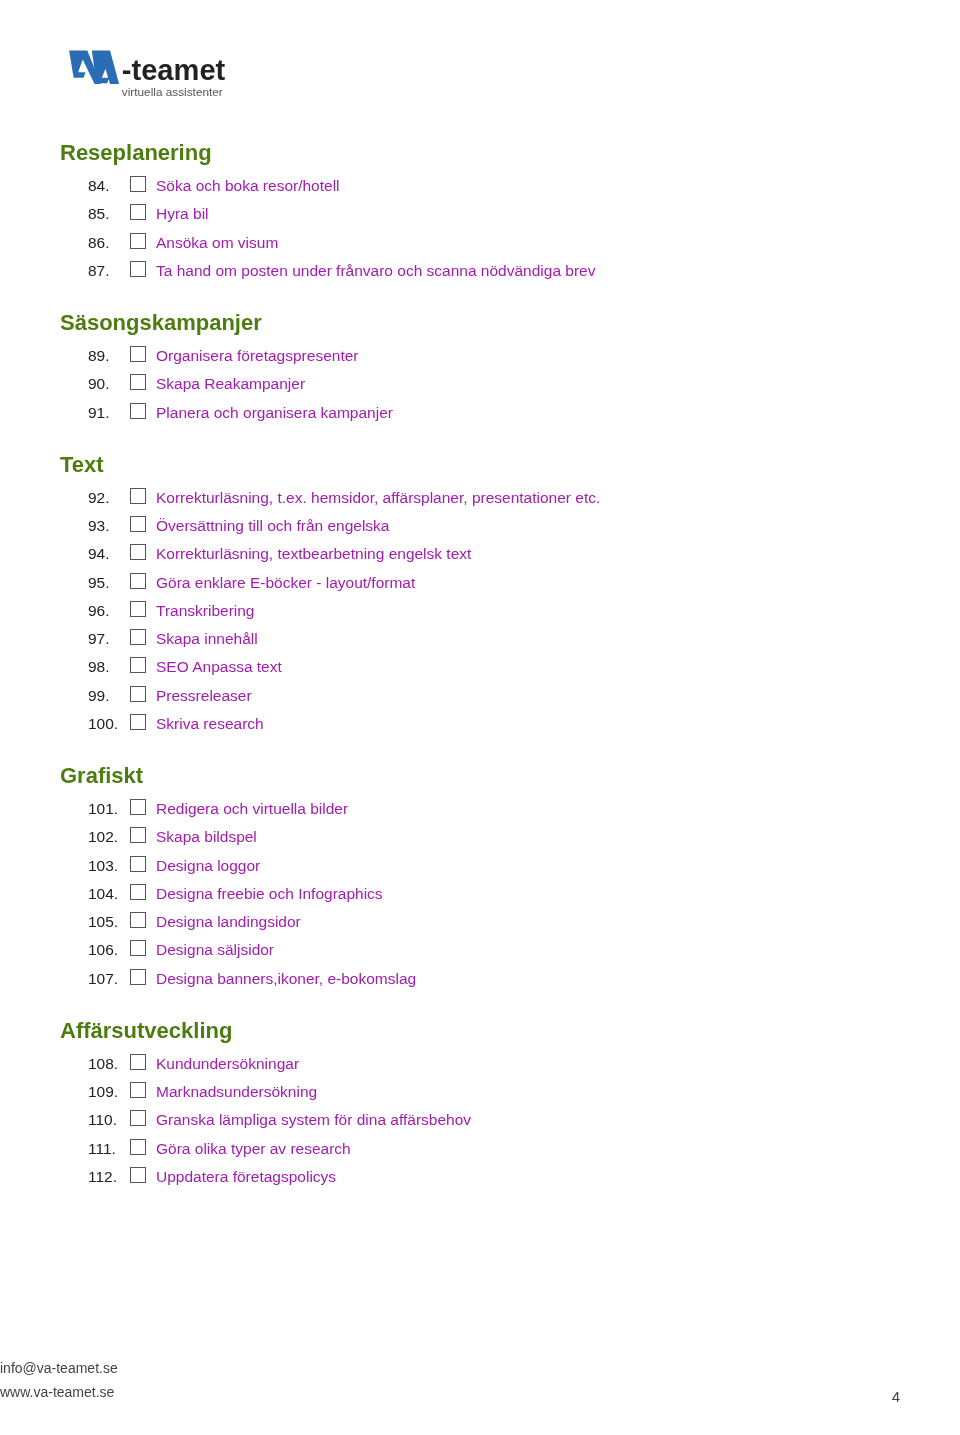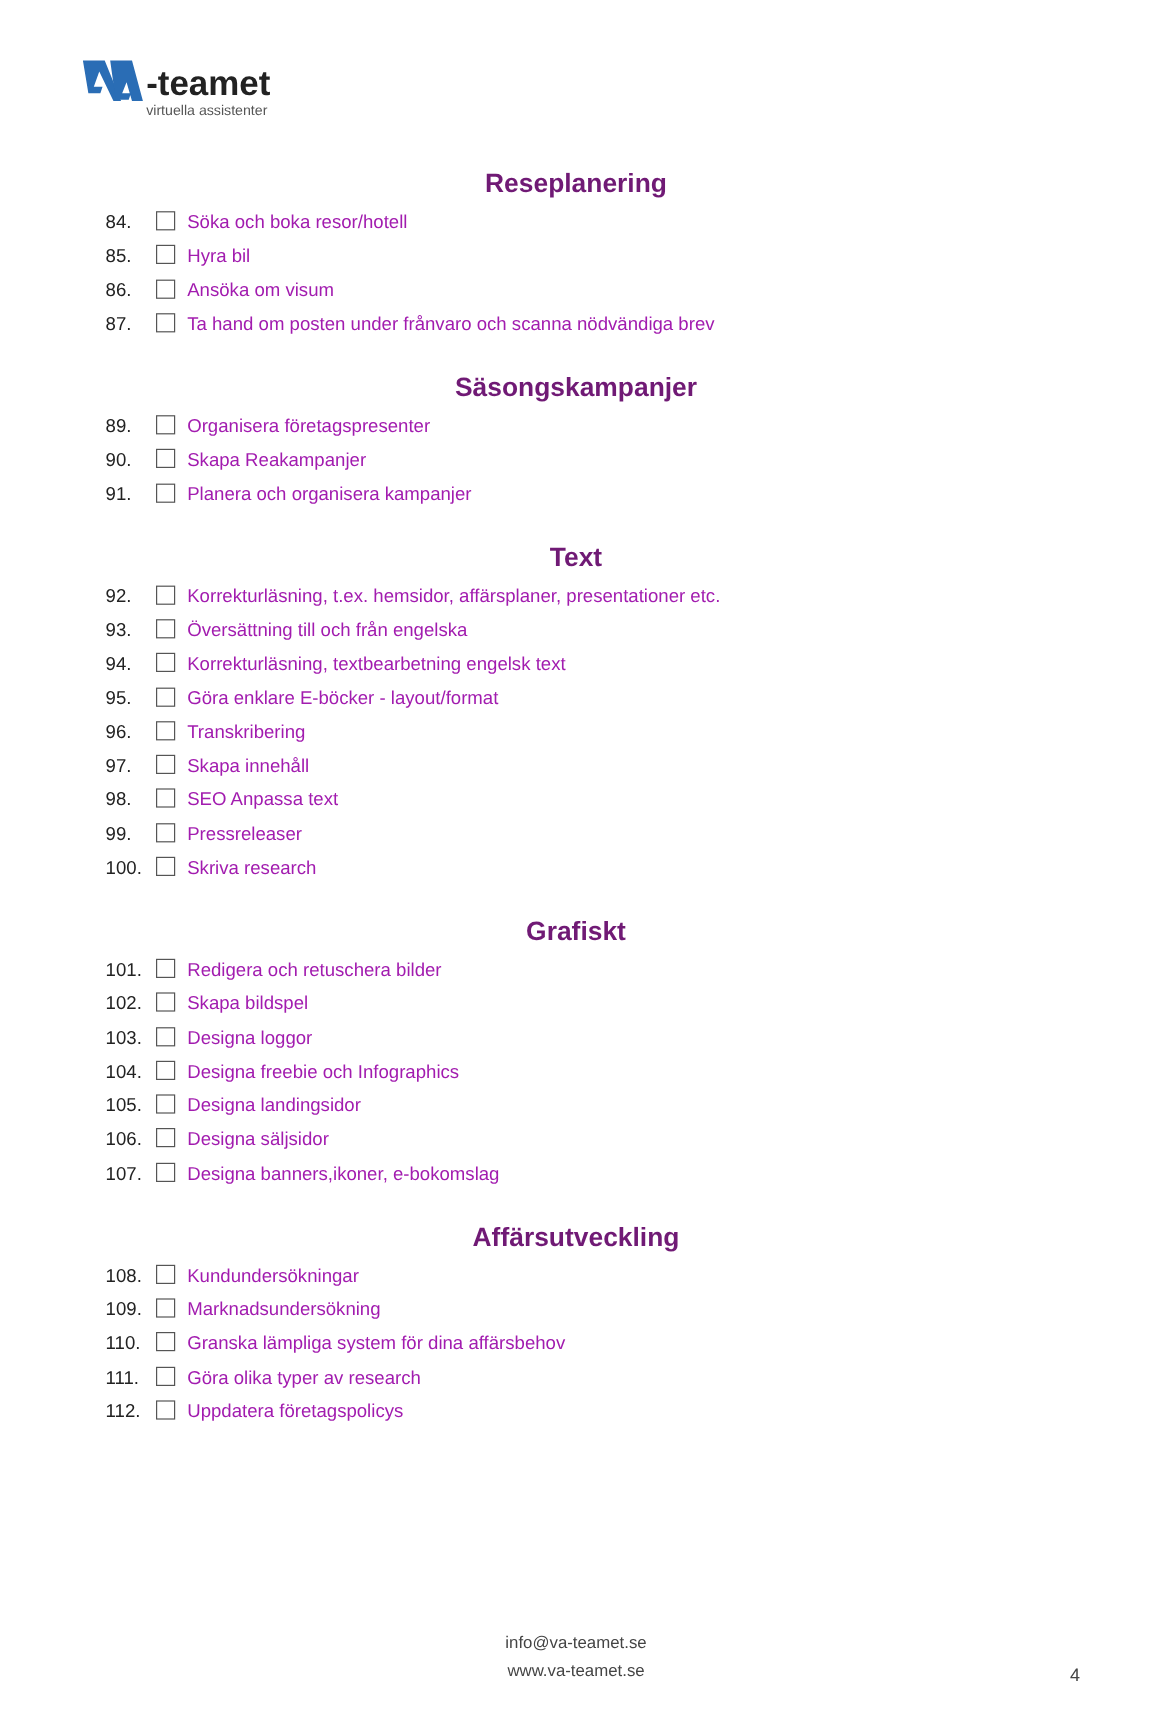--- a/index.html
+++ b/index.html
@@ -20,24 +20,23 @@
     }
 
     .logo-svg {
       width: 200px;
       height: 70px;
     }
 
     .section-heading {
       font-size: 22px;
       font-weight: bold;
-      color: #701a75;
+      color: #4d7c0f;
       margin-top: 28px;
       margin-bottom: 8px;
-      text-align: center;
     }
 
     .list-item {
       display: flex;
       align-items: flex-start;
       margin-bottom: 5px;
       font-size: 15.5px;
       line-height: 1.5;
     }
 
@@ -61,21 +60,21 @@
     .item-text {
       font-size: 15.5px;
       color: #a21caf;
     }
 
     .footer {
       position: absolute;
       bottom: 30px;
       left: 0;
       right: 0;
-      text-align: center;
+      text-align: left;
       color: #444;
       font-size: 14px;
       line-height: 1.7;
     }
 
     .page-num {
       position: absolute;
       bottom: 30px;
       right: 60px;
       font-size: 15px;
@@ -179,21 +178,21 @@
     </div>
     <div class="list-item">
       <span class="item-num">100.</span>
       <span class="checkbox-icon"></span>
       <span class="item-text">Skriva research</span>
     </div>
     <div class="section-heading">Grafiskt</div>
     <div class="list-item">
       <span class="item-num">101.</span>
       <span class="checkbox-icon"></span>
-      <span class="item-text">Redigera och retuschera bilder</span>
+      <span class="item-text">Redigera och virtuella bilder</span>
     </div>
     <div class="list-item">
       <span class="item-num">102.</span>
       <span class="checkbox-icon"></span>
       <span class="item-text">Skapa bildspel</span>
     </div>
     <div class="list-item">
       <span class="item-num">103.</span>
       <span class="checkbox-icon"></span>
       <span class="item-text">Designa loggor</span>

